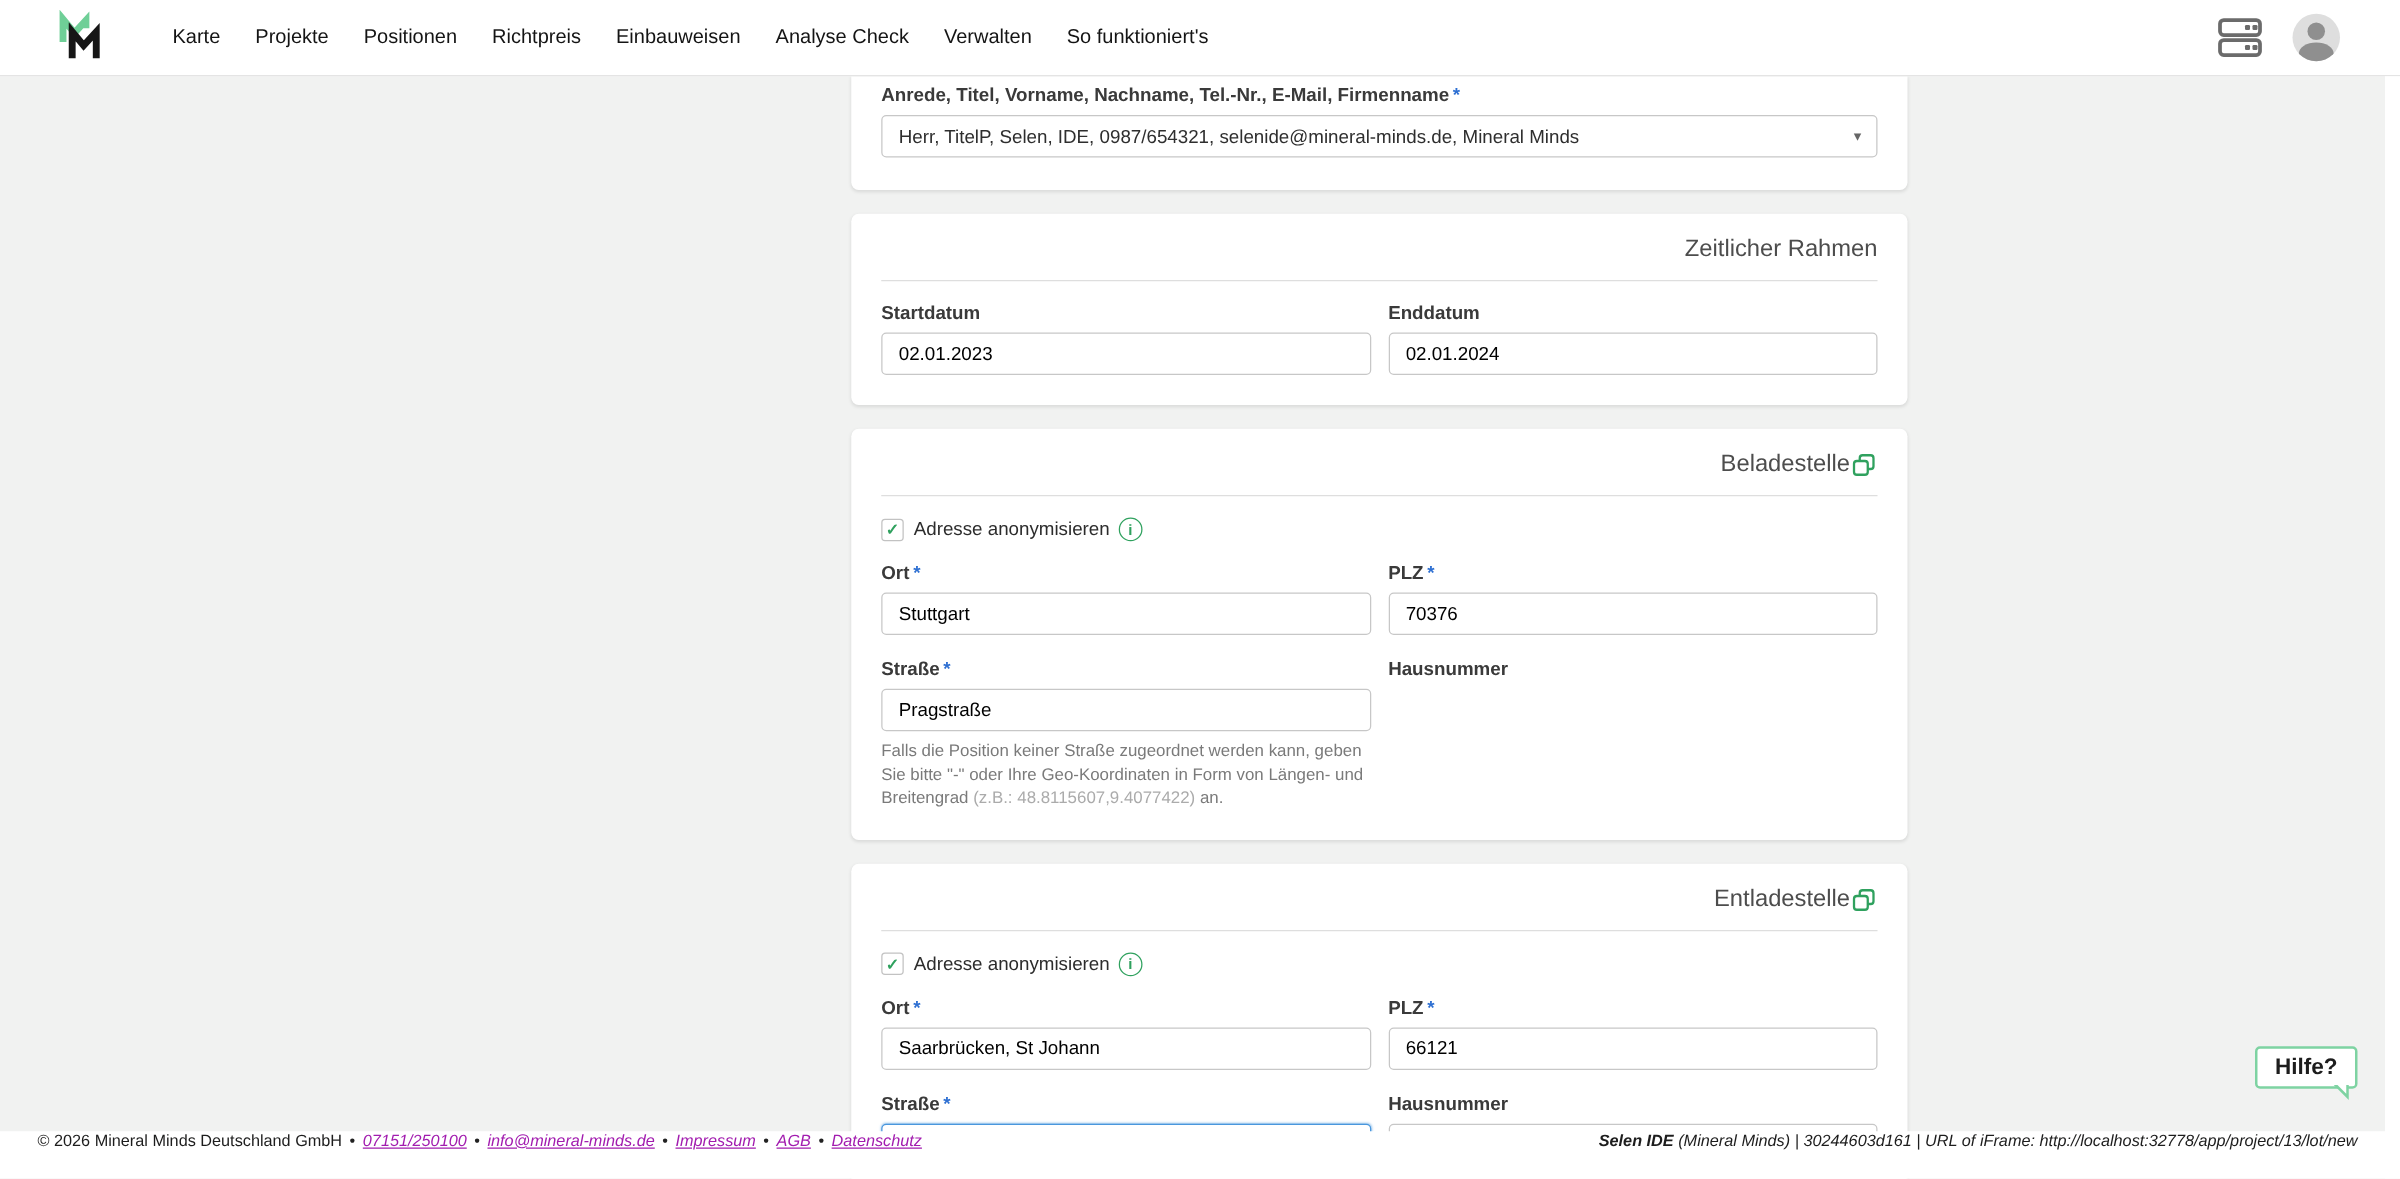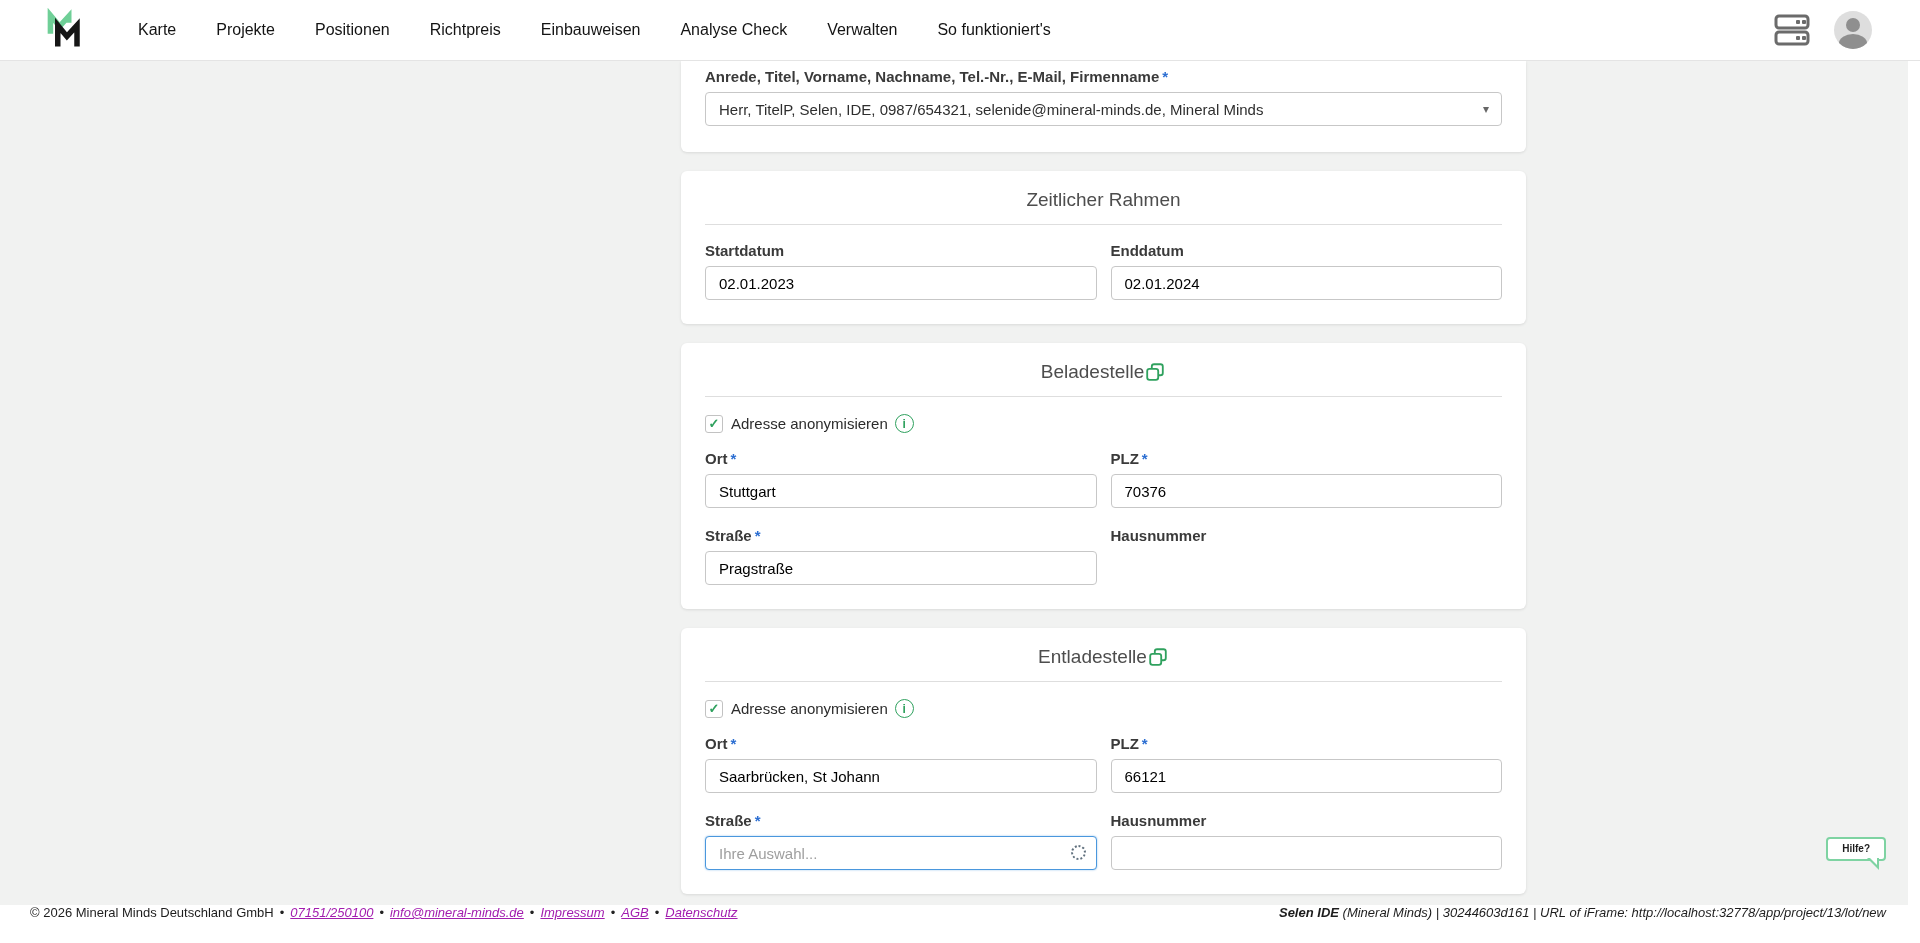--- a/index.html
+++ b/index.html
@@ -10,21 +10,21 @@
     overflow:hidden;
     position:relative;
   }
   
   .header {
     position:absolute; top:0; left:0; width:1920px; height:61px;
     background:#fff; border-bottom:1px solid #e4e4e4;
     display:flex; align-items:center; padding:0 48px 0 44px; z-index:30;
   }
   .logo { width:44px; height:44px; margin-right:50px; flex:0 0 auto; }
-  .nav { display:flex; align-items:flex-start; gap:40px; }
+  .nav { display:flex; align-items:flex-start; gap:28px; }
   .nav-item {
     font-size:16px; font-weight:500; color:#141414; cursor:pointer;
     white-space:nowrap; text-decoration:none;
   }
   .header-right { margin-left:auto; display:flex; align-items:center; gap:24px; }
   .server-icon { width:36px; height:32px; }
   .avatar {
     width:38px; height:38px; border-radius:50%; background:#dedede;
     overflow:hidden; position:relative; cursor:pointer;
   }
@@ -35,21 +35,21 @@
   .scroll-strip { position:absolute; top:61px; right:0; width:12px; height:882px; background:#ffffff; z-index:40; }
 
   
   .content { position:absolute; top:61px; left:681px; width:845px; }
   .card {
     background:#fff; border-radius:6px; box-shadow:0 1px 3px rgba(0,0,0,.10);
     padding:18px 24px 24px; margin-top:19px;
   }
   .card.cut-top { border-radius:0 0 6px 6px; margin-top:0; padding-top:7px; padding-bottom:26px; }
 
-  .section-head { display:flex; align-items:flex-start; justify-content:center;
+  .section-head { display:flex; align-items:flex-start; justify-content:flex-end;
     padding-bottom:13px; border-bottom:1px solid #dedede; margin-bottom:17px; }
   .section-title { font-size:19px; font-weight:400; color:#4d4d4d; }
   .copy-icon { width:22px; height:22px; cursor:pointer; flex:0 0 auto; }
 
   .field-label { font-size:15px; font-weight:700; color:#3a3a3a; margin-bottom:7px; display:block; }
   .req { color:#2d6fd2; margin-left:3px; font-weight:700; }
 
   .grid2 { display:grid; grid-template-columns:1fr 1fr; column-gap:14px; margin-bottom:19px; }
   .grid2:last-child { margin-bottom:0; }
 
@@ -92,21 +92,21 @@
     justify-content:center; cursor:pointer; flex:0 0 auto;
   }
 
   .hint { grid-column:1 / 2; margin-top:7px; font-size:13.5px; line-height:1.38; color:#7a7a7a; }
   .hint .example { color:#ababab; }
 
   
   .help-bubble {
     position:absolute; top:837px; right:34px; z-index:50;
     background:#fff; border:2px solid #7ed3a2; border-radius:4px;
-    padding:4px 14px 5px; font-size:10px; font-weight:700; color:#1d1d1d; cursor:pointer;
+    padding:4px 14px 5px; font-size:18px; font-weight:700; color:#1d1d1d; cursor:pointer;
   }
   .help-bubble::before {
     content:""; position:absolute; bottom:-11px; right:5px;
     border-top:12px solid #7ed3a2; border-left:12px solid transparent;
   }
   .help-bubble::after {
     content:""; position:absolute; bottom:-6px; right:7px;
     border-top:9px solid #fff; border-left:9px solid transparent;
   }
 
@@ -218,20 +218,23 @@
     <div class="grid2">
       <div>
         <label class="field-label">
           <span>Straße</span><span class="req">*</span>
         </label>
         <input class="text-input" type="text" value="Pragstraße" style="">
       </div>
       <div>
         <label class="field-label">Hausnummer</label>
       </div>
+      <div class="hint">
+        <span>Falls die Position keiner Straße zugeordnet werden kann, geben Sie bitte "-" oder Ihre Geo-Koordinaten in Form von Längen- und Breitengrad </span><span class="example">(z.B.: 48.8115607,9.4077422)</span><span> an.</span>
+      </div>
     </div>
   </div>
 
   <div class="card">
     <div class="section-head">
       <div class="section-title">Entladestelle</div>
       <svg class="copy-icon" viewBox="0 0 24 24">
         <rect x="8.5" y="3.5" width="12" height="12" rx="2.5" fill="none" stroke="#2fa15e" stroke-width="2"></rect>
         <rect x="3.5" y="8.5" width="12" height="12" rx="2.5" fill="#fff" stroke="#2fa15e" stroke-width="2"></rect>
       </svg>

